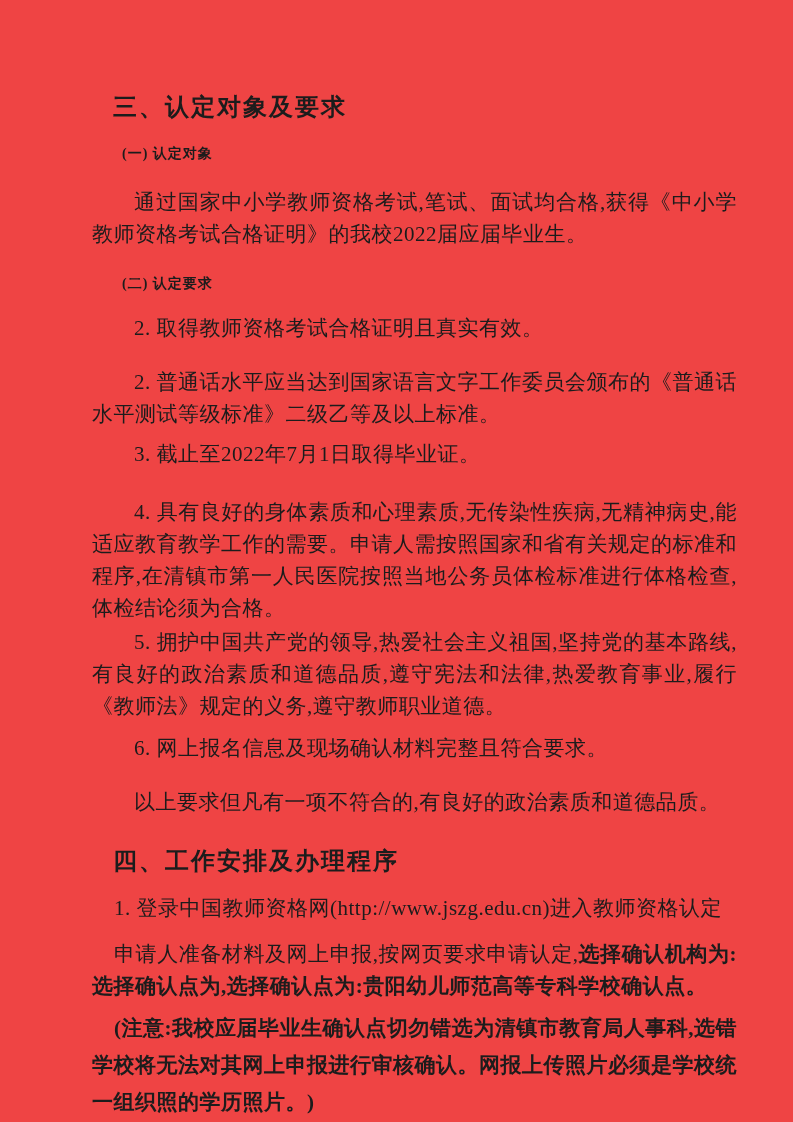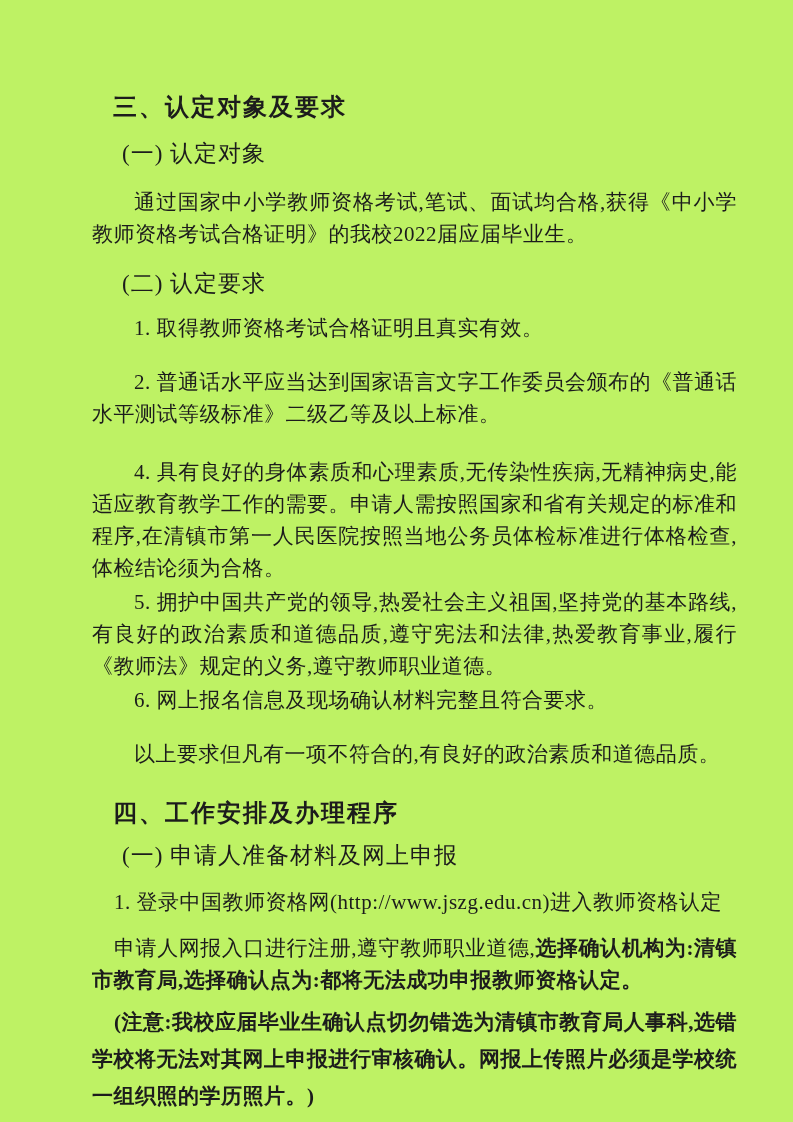--- a/index.html
+++ b/index.html
@@ -4,39 +4,39 @@
 <style>
   html, body {
     margin: 0;
     padding: 0;
     background: #ffffff;
   }
   .page {
     position: relative;
     width: 793px;
     height: 1122px;
-    background: #bef264;
+    background: #ef4444;
     color: #1c1c1c;
     overflow: hidden;
     font-family: "Liberation Serif", "DejaVu Serif", serif;
   }
   .content {
     padding: 92px 56px 0 92px; 
   }
   .h1 {
     font-family: "Liberation Sans", "DejaVu Sans", sans-serif;
     font-weight: 700;
     font-size: 24px;
     line-height: 30px;
     letter-spacing: 2px;
     margin: 0 0 0 21px;
   }
   .h2 {
-    font-weight: 400;
-    font-size: 23px;
+    font-weight: 700;
+    font-size: 14px;
     line-height: 28px;
     letter-spacing: 1px;
     margin: 0 0 0 30px;
   }
   p {
     margin: 0;
     font-size: 21px;
     line-height: 32px;
     text-align: justify;
     text-indent: 42px; 
@@ -44,21 +44,21 @@
   }
   
   .mt-h2a   { margin-top: 18px; }
   .mt-p1    { margin-top: 18px; }
   .mt-h2b   { margin-top: 20px; }
   .mt-r1    { margin-top: 14px; }
   .mt-r2    { margin-top: 22px; }
   .mt-r3    { margin-top: 8px; }
   .mt-r4    { margin-top: 26px; }
   .mt-r5    { margin-top: 2px; }
-  .mt-r6    { margin-top: 2px; }
+  .mt-r6    { margin-top: 10px; }
   .mt-sum   { margin-top: 22px; }
   .mt-h1b   { margin-top: 28px; }
   .mt-h2c   { margin-top: 14px; }
   .mt-login { margin-top: 16px; }
   .mt-reg   { margin-top: 14px; }
   .mt-note  { margin-top: 8px; }
 
   .small-indent { text-indent: 22px; } 
   .bold-run { font-weight: 700; }
   .note {
@@ -73,37 +73,37 @@
   <div class="content">
 
     <div class="h1">三、认定对象及要求</div>
 
     <div class="h2 mt-h2a">(一) 认定对象</div>
 
     <p class="mt-p1">通过国家中小学教师资格考试,笔试、面试均合格,获得《中小学教师资格考试合格证明》的我校2022届应届毕业生。</p>
 
     <div class="h2 mt-h2b">(二) 认定要求</div>
 
-    <p class="mt-r1">1. 取得教师资格考试合格证明且真实有效。</p>
+    <p class="mt-r1">2. 取得教师资格考试合格证明且真实有效。</p>
 
     <p class="mt-r2">2. 普通话水平应当达到国家语言文字工作委员会颁布的《普通话水平测试等级标准》二级乙等及以上标准。</p>
 
+    <p class="mt-r3">3. 截止至2022年7月1日取得毕业证。</p>
 
     <p class="mt-r4">4. 具有良好的身体素质和心理素质,无传染性疾病,无精神病史,能适应教育教学工作的需要。申请人需按照国家和省有关规定的标准和程序,在清镇市第一人民医院按照当地公务员体检标准进行体格检查,体检结论须为合格。</p>
 
     <p class="mt-r5">5. 拥护中国共产党的领导,热爱社会主义祖国,坚持党的基本路线,有良好的政治素质和道德品质,遵守宪法和法律,热爱教育事业,履行《教师法》规定的义务,遵守教师职业道德。</p>
 
     <p class="mt-r6">6. 网上报名信息及现场确认材料完整且符合要求。</p>
 
     <p class="mt-sum">以上要求但凡有一项不符合的,有良好的政治素质和道德品质。</p>
 
     <div class="h1 mt-h1b">四、工作安排及办理程序</div>
 
-    <div class="h2 mt-h2c">(一) 申请人准备材料及网上申报</div>
 
     <p class="mt-login small-indent">1. 登录中国教师资格网(http://www.jszg.edu.cn)进入教师资格认定</p>
 
-    <p class="mt-reg small-indent"><span>申请人网报入口进行注册,遵守教师职业道德,</span><span class="bold-run">选择确认机构为:清镇市教育局,选择确认点为:都将无法成功申报教师资格认定。</span></p>
+    <p class="mt-reg small-indent"><span>申请人准备材料及网上申报,按网页要求申请认定,</span><span class="bold-run">选择确认机构为:选择确认点为,选择确认点为:贵阳幼儿师范高等专科学校确认点。</span></p>
 
     <p class="note mt-note small-indent">(注意:我校应届毕业生确认点切勿错选为清镇市教育局人事科,选错学校将无法对其网上申报进行审核确认。网报上传照片必须是学校统一组织照的学历照片。)</p>
 
   </div>
 </div>
 
 </body></html>

